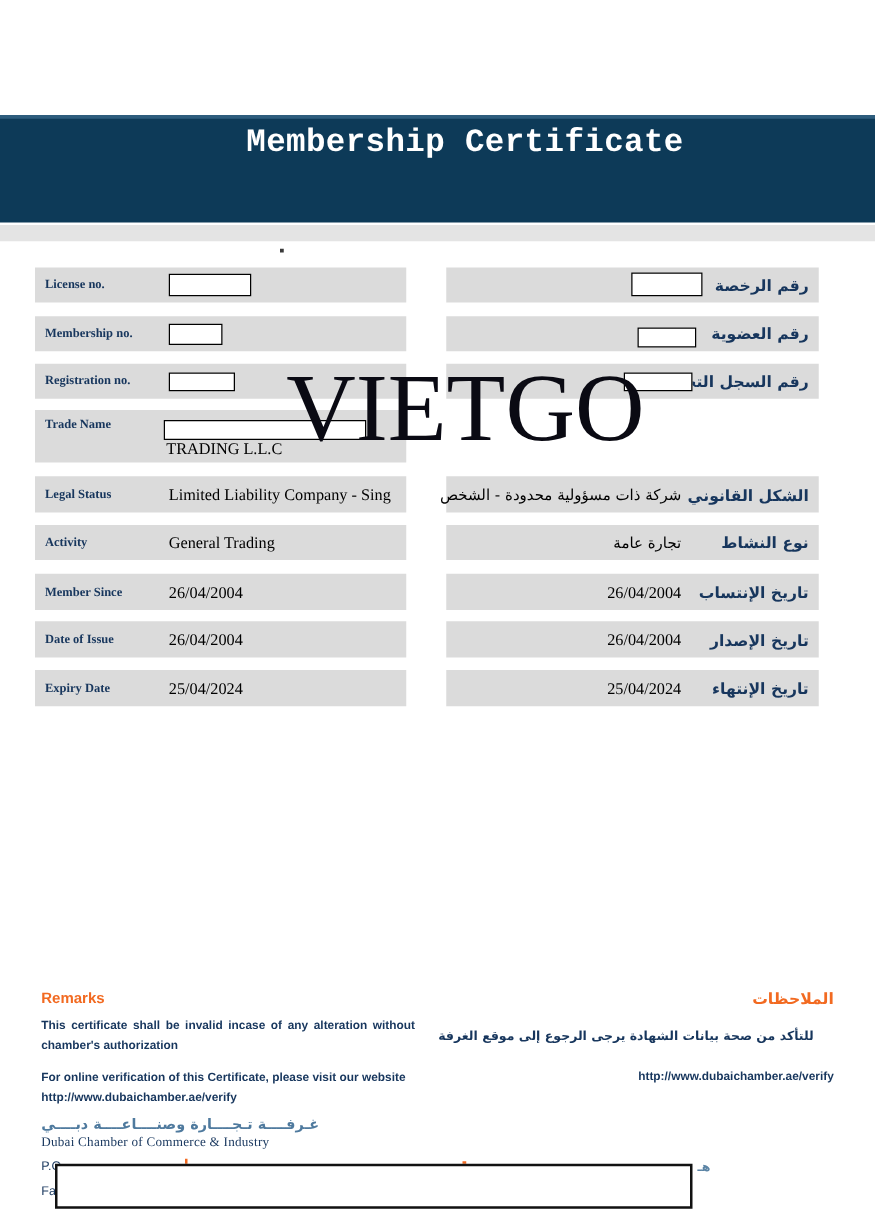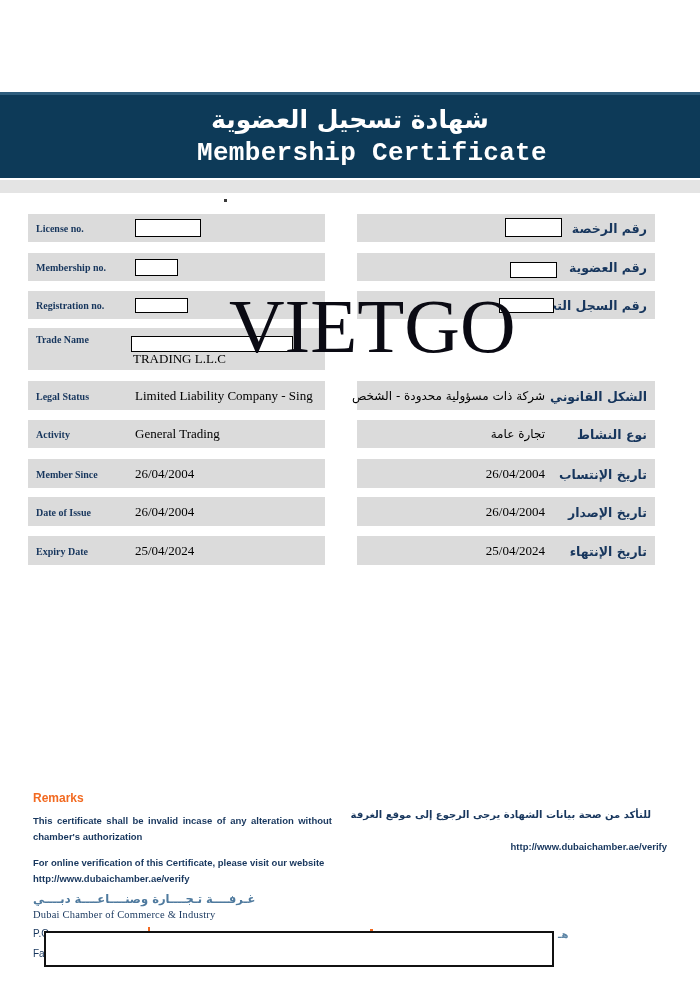--- a/index.html
+++ b/index.html
@@ -68,21 +68,20 @@
   .tick2{position:absolute;left:370px;top:929px;width:3px;height:3px;background:#f26a21;z-index:3;}
   .big-redact{position:absolute;left:44px;top:931px;width:510px;height:36px;background:#ffffff;border:2px solid #111;box-sizing:border-box;z-index:4;}
   .artifact-ha{position:absolute;left:558px;top:929px;font-family:"DejaVu Sans",sans-serif;font-weight:bold;font-size:10px;color:#5b84a5;z-index:4;}
 </style>
 </head>
 <body>
 
 <div class="page">
 
   <div class="header">
-    <div class="h-ar">شهادة تسجيل العضوية</div>
     <div class="h-en">Membership Certificate</div>
   </div>
   <div class="strip"></div>
   <div class="dot"></div>
 
   <div class="row left r1">
     <span class="lbl">License no.</span>
     <span class="redact b-lic-l"></span>
   </div>
   <div class="row left r2">
@@ -155,20 +154,21 @@
   <div class="watermark">VIETGO</div>
 
   <div class="remarks-en">
     <p class="remarks-title">Remarks</p>
     <p class="remarks-p1">This certificate shall be invalid incase of any alteration without chamber's authorization</p>
     <p class="remarks-p2">For online verification of this Certificate, please visit our website</p>
     <p class="remarks-url">http://www.dubaichamber.ae/verify</p>
   </div>
 
   <div class="remarks-ar">
+    <p class="remarks-title">الملاحظات</p>
     <p class="ar-p2">للتأكد من صحة بيانات الشهادة يرجى الرجوع إلى موقع الغرفة</p>
     <p class="ar-url">http://www.dubaichamber.ae/verify</p>
   </div>
 
   <div class="logo-block">
     <div class="logo-ar">غـرفــــة تـجــــارة وصنــــاعــــة دبــــي</div>
     <div class="logo-en">Dubai Chamber of Commerce &amp; Industry</div>
   </div>
 
   <span class="po">P.O.</span>

